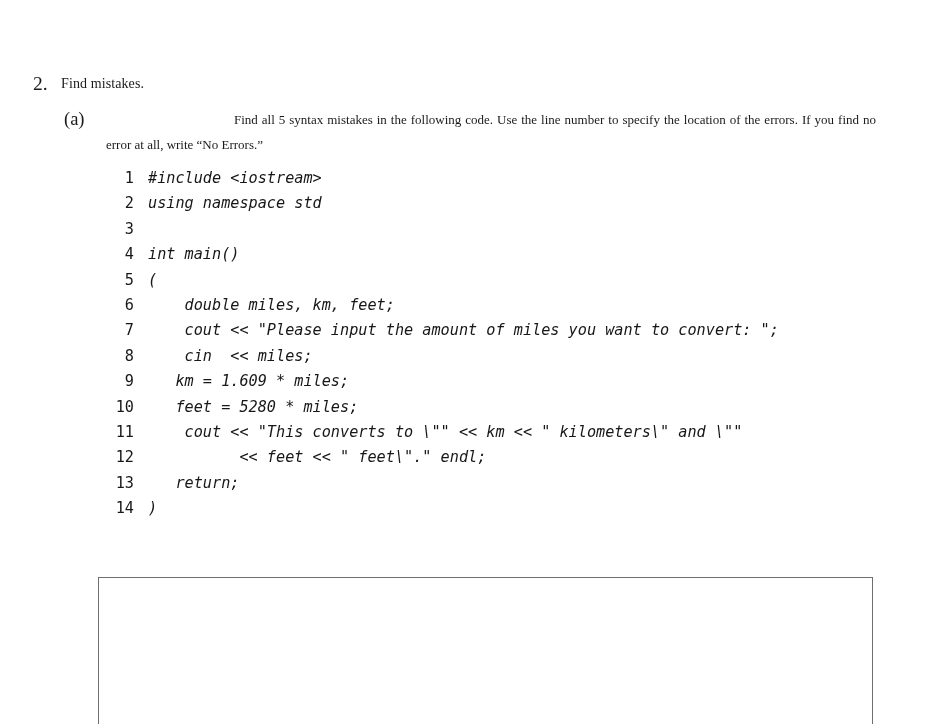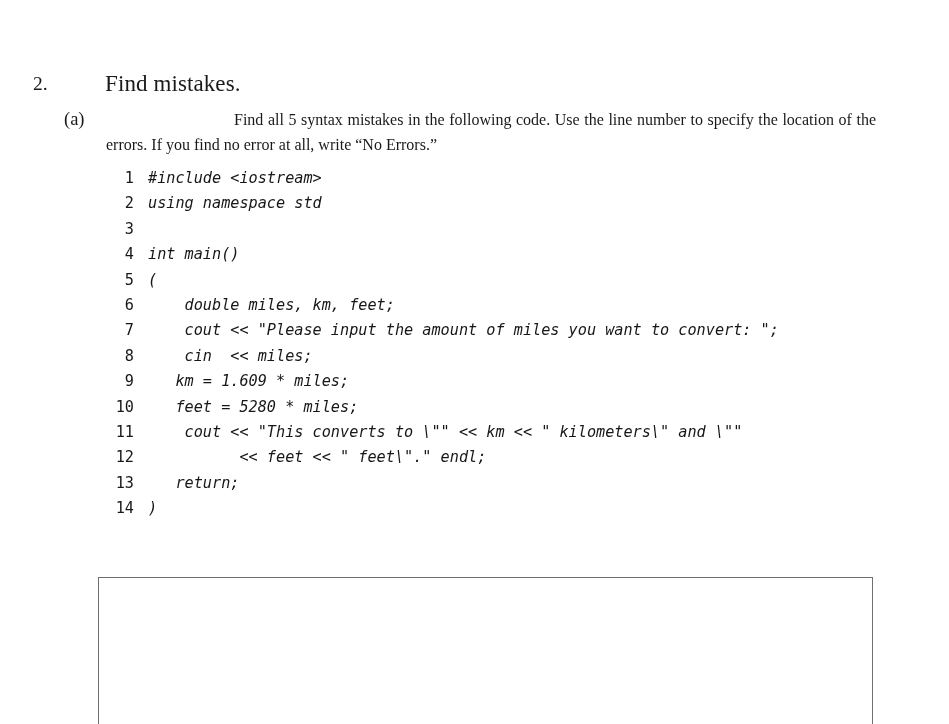--- a/index.html
+++ b/index.html
@@ -29,24 +29,23 @@
     left: 0;
     top: 0;
     font-size: 19.5px;
     line-height: 26px;
     letter-spacing: 0.1px;
   }
   .q-title {
     position: absolute;
     left: 28px;
     top: 0;
-    font-size: 23px;
+    font-size: 14px;
     line-height: 26px;
     letter-spacing: 0.1px;
-    margin-left: 44px;
   }
 
   
   #part-a {
     position: absolute;
     left: 64px;
     top: 107px;
     width: 812px;
   }
   .part-label {
@@ -54,21 +53,21 @@
     left: 0;
     top: 0;
     font-size: 18.5px;
     line-height: 25px;
   }
   .part-text {
     position: absolute;
     left: 42px;
     top: 0;
     width: 770px;
-    font-size: 16px;
+    font-size: 13px;
     line-height: 25px;
     text-align: justify;
     text-indent: 128px;
     hyphens: none;
   }
 
   
   #code-listing {
     position: absolute;
     left: 104px;

